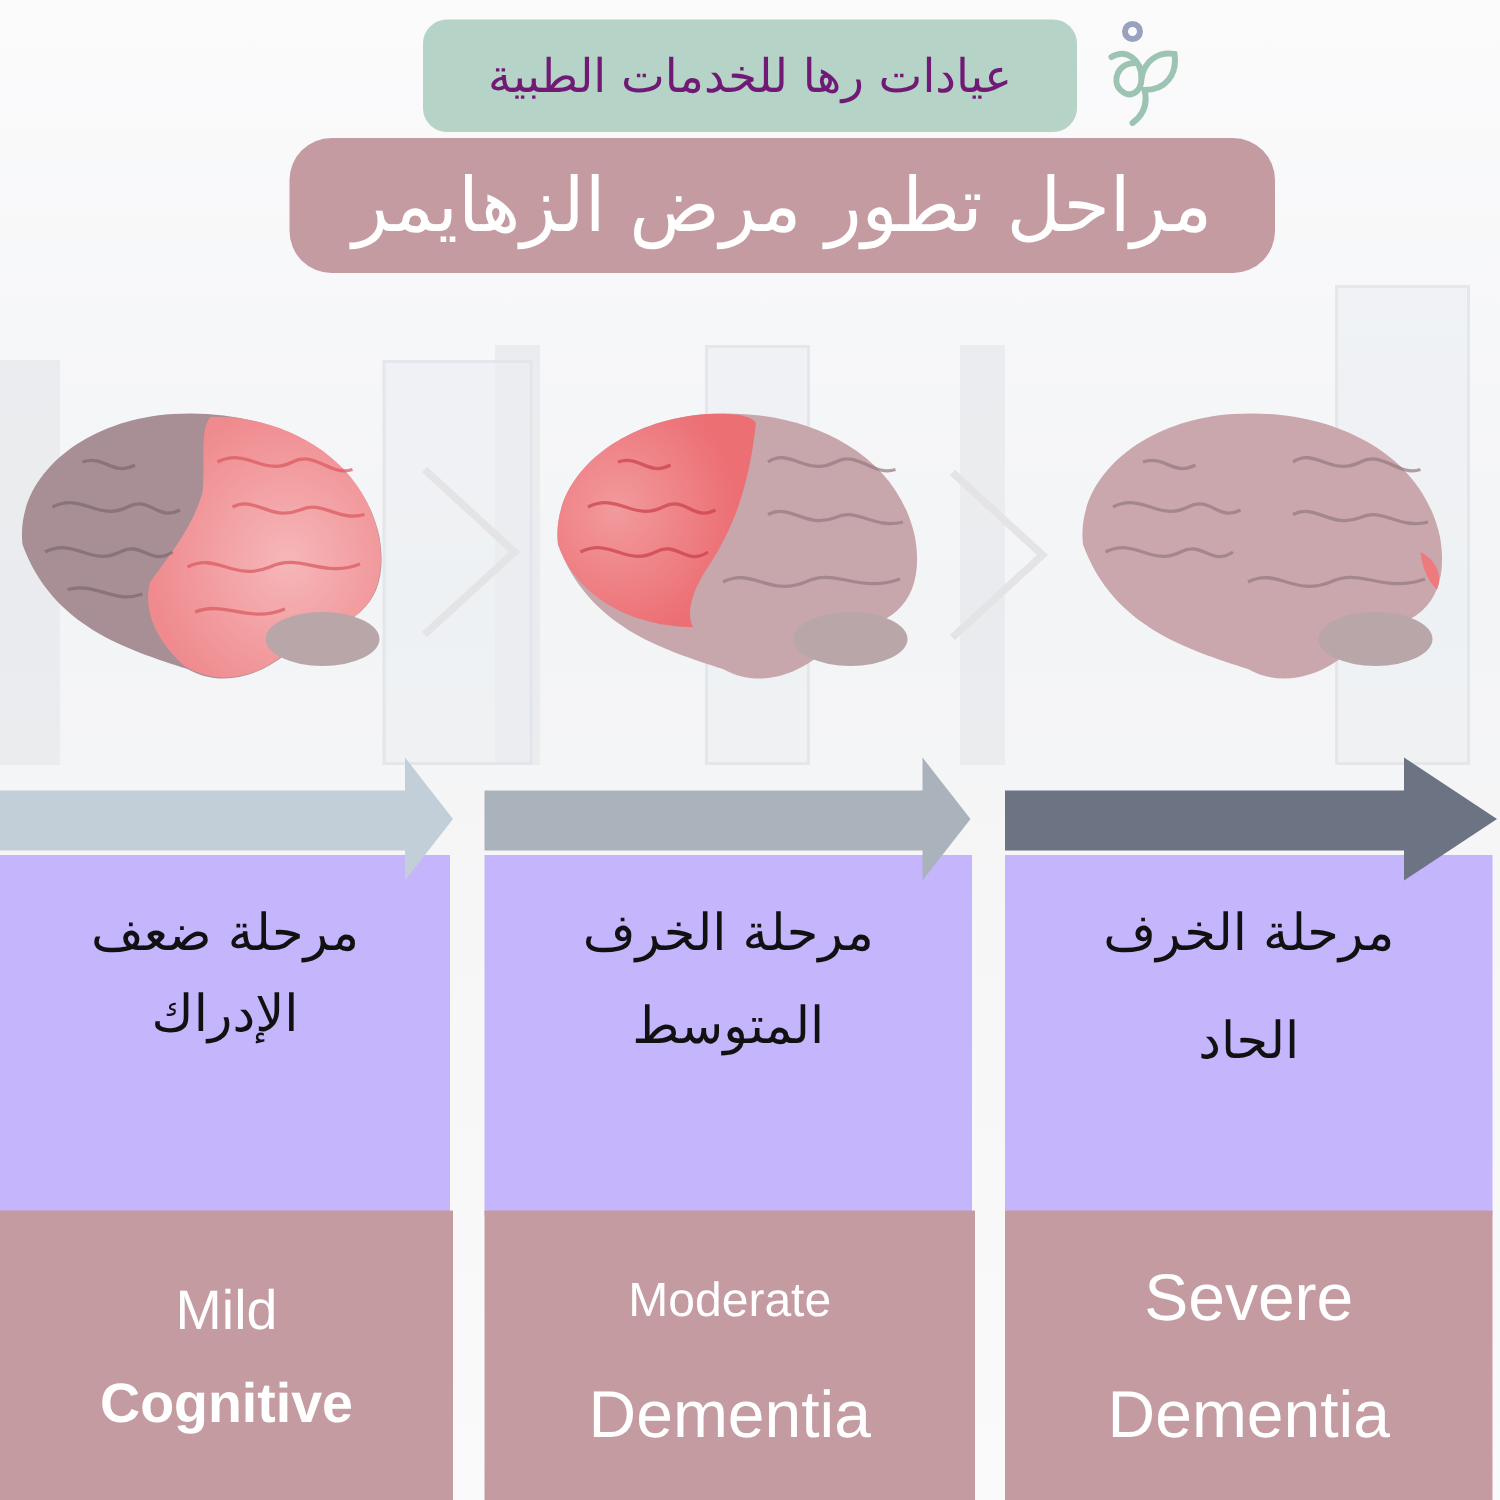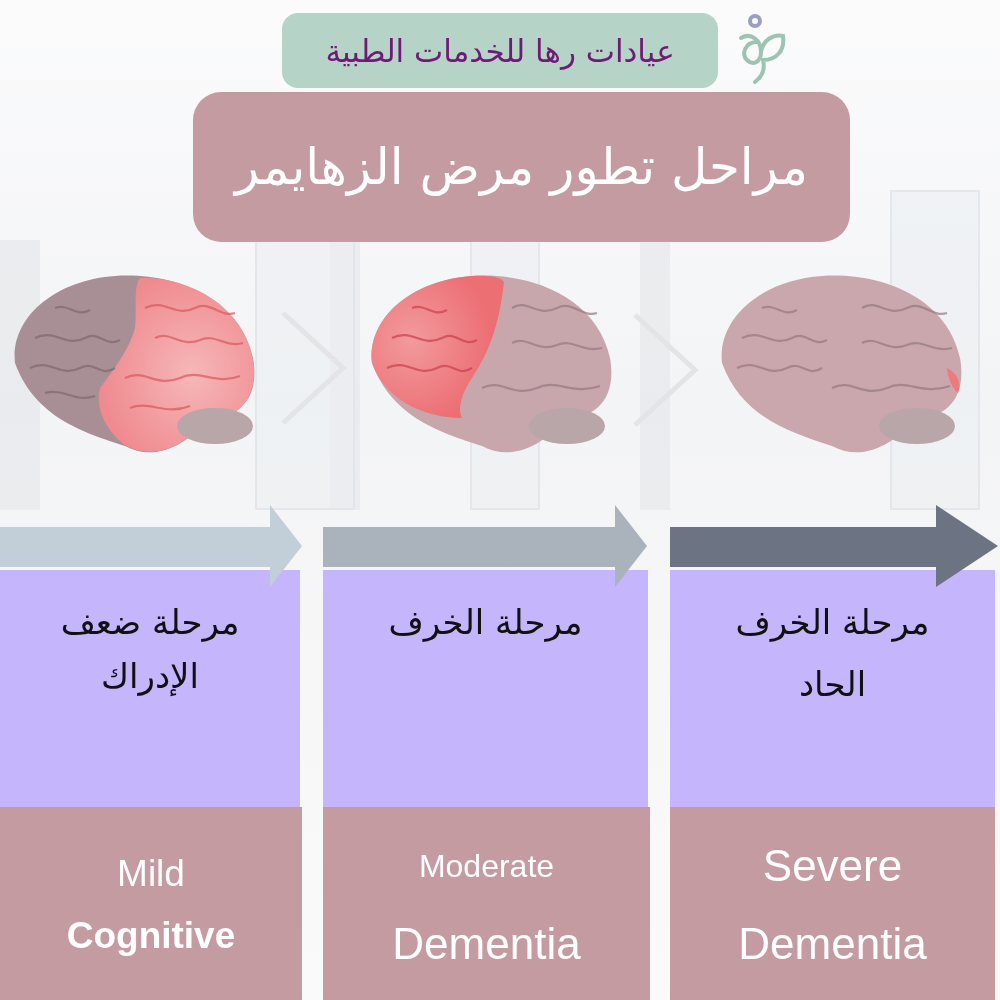--- a/index.html
+++ b/index.html
@@ -22,21 +22,21 @@
   .logo-pill {
     position: absolute; left: 282px; top: 13px; width: 436px; height: 75px;
     background: #b5d3c6; border-radius: 16px;
     display: flex; align-items: center; justify-content: center;
     direction: rtl;
   }
   .logo-pill span { font-size: 31px; color: #701a75; font-family: "DejaVu Sans", sans-serif; }
   .logo-icon { position: absolute; left: 733px; top: 12px; width: 58px; height: 72px; }
 
   .title-pill {
-    position: absolute; left: 193px; top: 92px; width: 657px; height: 150px;
+    position: absolute; left: 193px; top: 92px; width: 657px; height: 90px;
     background: #c59ba2; border-radius: 28px;
     display: flex; align-items: center; justify-content: center;
     direction: rtl;
   }
   .title-pill span { font-size: 50px; color: #fff; font-family: "DejaVu Sans", sans-serif; }
 
   .chev { position: absolute; }
 
   .brain { position: absolute; }
 
@@ -167,35 +167,36 @@
   </div>
   <div class="en-box" style="width:302px;">
     <span style="font-size:37px;line-height:62px;">Mild</span>
     <span style="font-size:37px;line-height:62px;font-weight:bold;">Cognitive</span>
   </div>
 </div>
 
 <div class="col" style="left:323px;width:330px;">
   <div class="ar-box" style="width:325px;">
     <span>مرحلة الخرف</span>
+    <span style="margin-top:8px;">المتوسط</span>
   </div>
   <div class="arrow" style="width:330px;">
     <div class="bar" style="width:295px;background:#aab3bb;"></div>
     <div class="head" style="left:292px;border-left-color:#aab3bb;"></div>
   </div>
   <div class="en-box" style="width:327px;">
     <span style="font-size:32px;line-height:78px;">Moderate</span>
     <span style="font-size:44px;line-height:78px;">Dementia</span>
   </div>
 </div>
 
 <div class="col" style="left:670px;width:330px;">
   <div class="ar-box" style="width:325px;">
     <span>مرحلة الخرف</span>
-    <span style="margin-top:8px;">الحاد</span>
+    <span style="margin-top:18px;">الحاد</span>
   </div>
   <div class="arrow" style="width:330px;">
     <div class="bar" style="width:270px;background:#6c7383;"></div>
     <div class="head" style="left:266px;border-left-color:#6c7383;border-left-width:62px;"></div>
   </div>
   <div class="en-box" style="width:325px;">
     <span style="font-size:44px;line-height:78px;">Severe</span>
     <span style="font-size:44px;line-height:78px;">Dementia</span>
   </div>
 </div>

